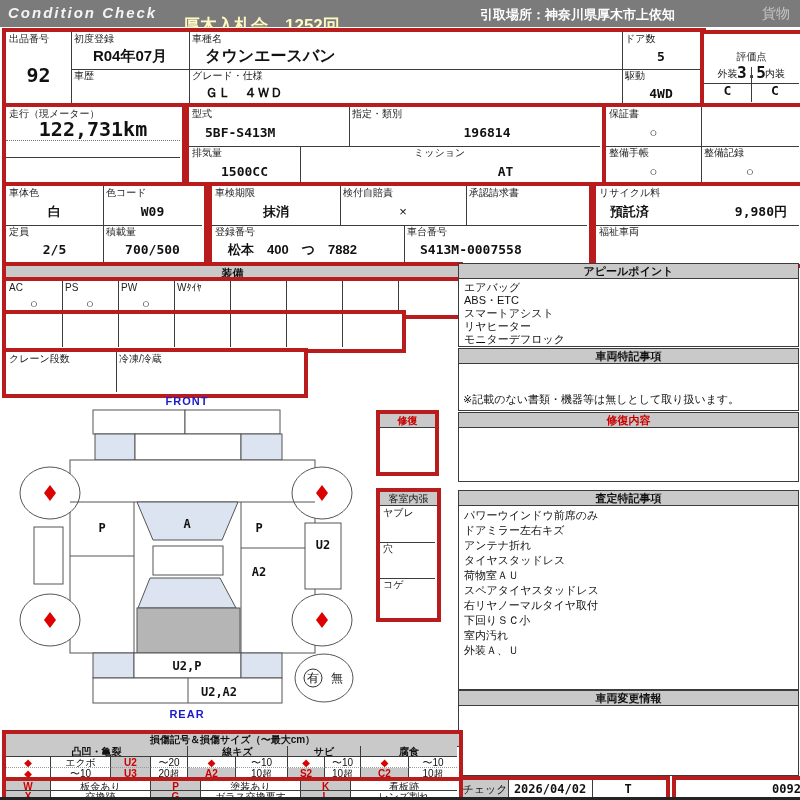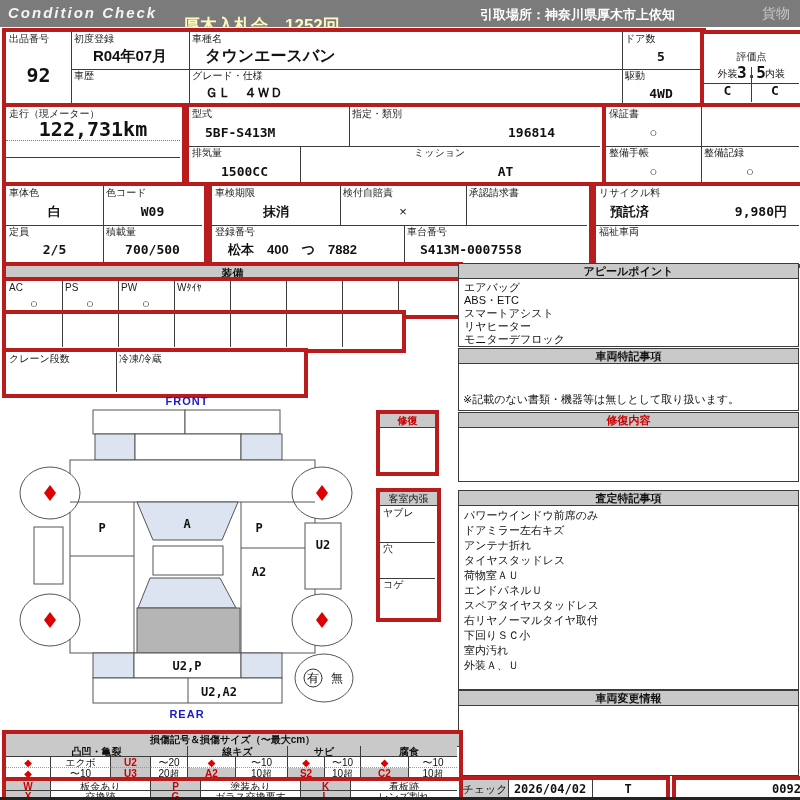--- a/index.html
+++ b/index.html
@@ -100,21 +100,21 @@
   <div class="cell bb" style="left:0;top:33px;width:174px;height:17px"></div>
 </div>
 
 <div class="tbl" style="left:185px;top:103px;width:413px;height:79px">
   <div class="cell br bb" style="left:0;top:0;width:160px;height:39px">
     <span class="lbl">型式</span>
     <div class="cv left mono">5BF-S413M</div>
   </div>
   <div class="cell bb" style="left:160px;top:0;width:251px;height:39px">
     <span class="lbl">指定・類別</span>
-    <div class="cv mono" style="justify-content:flex-end;padding:0 45px 0 70px">
+    <div class="cv mono" style="justify-content:center;padding:0 45px 0 70px">
       <span>19681</span>
       <span>4</span>
     </div>
   </div>
   <div class="cell br" style="left:0;top:39px;width:111px;height:38px">
     <span class="lbl">排気量</span>
     <div class="cv mono">1500CC</div>
   </div>
   <div class="cell" style="left:222px;top:39px;width:189px;height:38px">
     <span class="lbl">ミッション</span>
@@ -323,21 +323,20 @@
 </div>
 
 <div class="section" style="top:490px;height:198px">
   <div class="ghdr">査定特記事項</div>
   <div class="list wide">
     <div>パワーウインドウ前席のみ</div>
     <div>ドアミラー左右キズ</div>
     <div>アンテナ折れ</div>
     <div>タイヤスタッドレス</div>
     <div>荷物室ＡＵ</div>
-    <div>エンドパネルＵ</div>
     <div>スペアタイヤスタッドレス</div>
     <div>右リヤノーマルタイヤ取付</div>
     <div>下回りＳＣ小</div>
     <div>室内汚れ</div>
     <div>外装Ａ、Ｕ</div>
   </div>
 </div>
 
 <div class="section" style="top:690px;height:84px">
   <div class="ghdr">車両変更情報</div>

